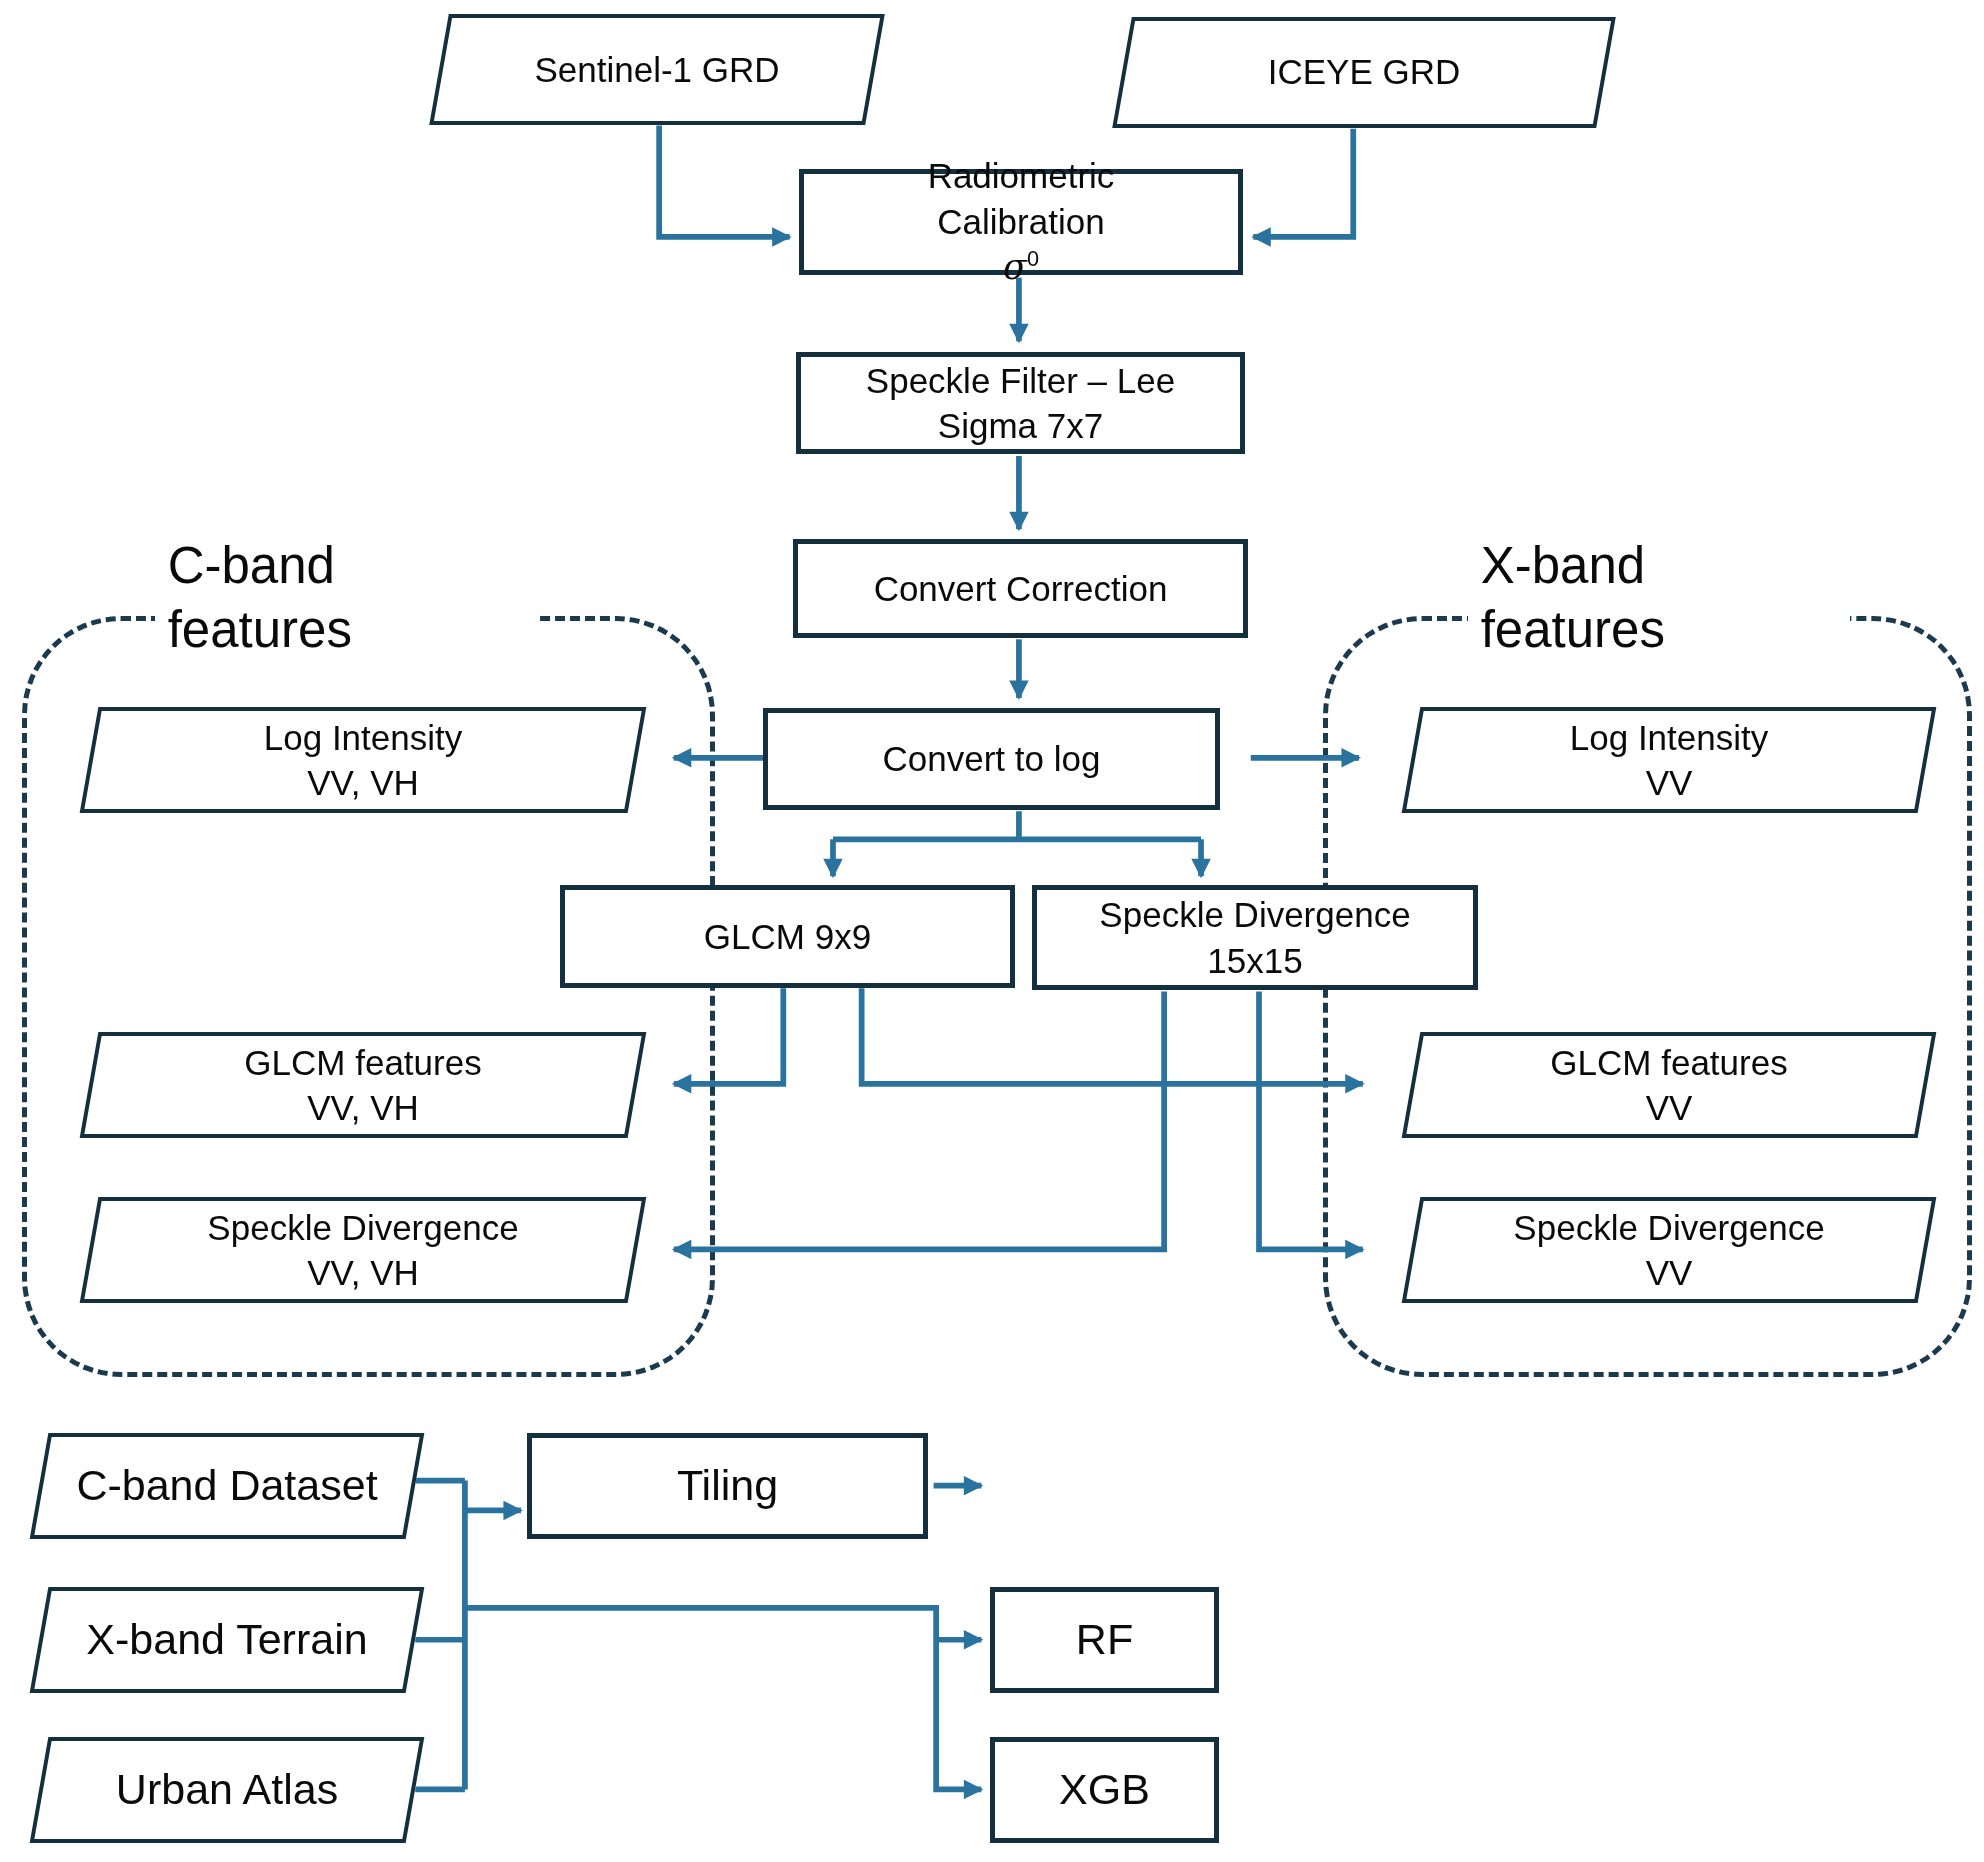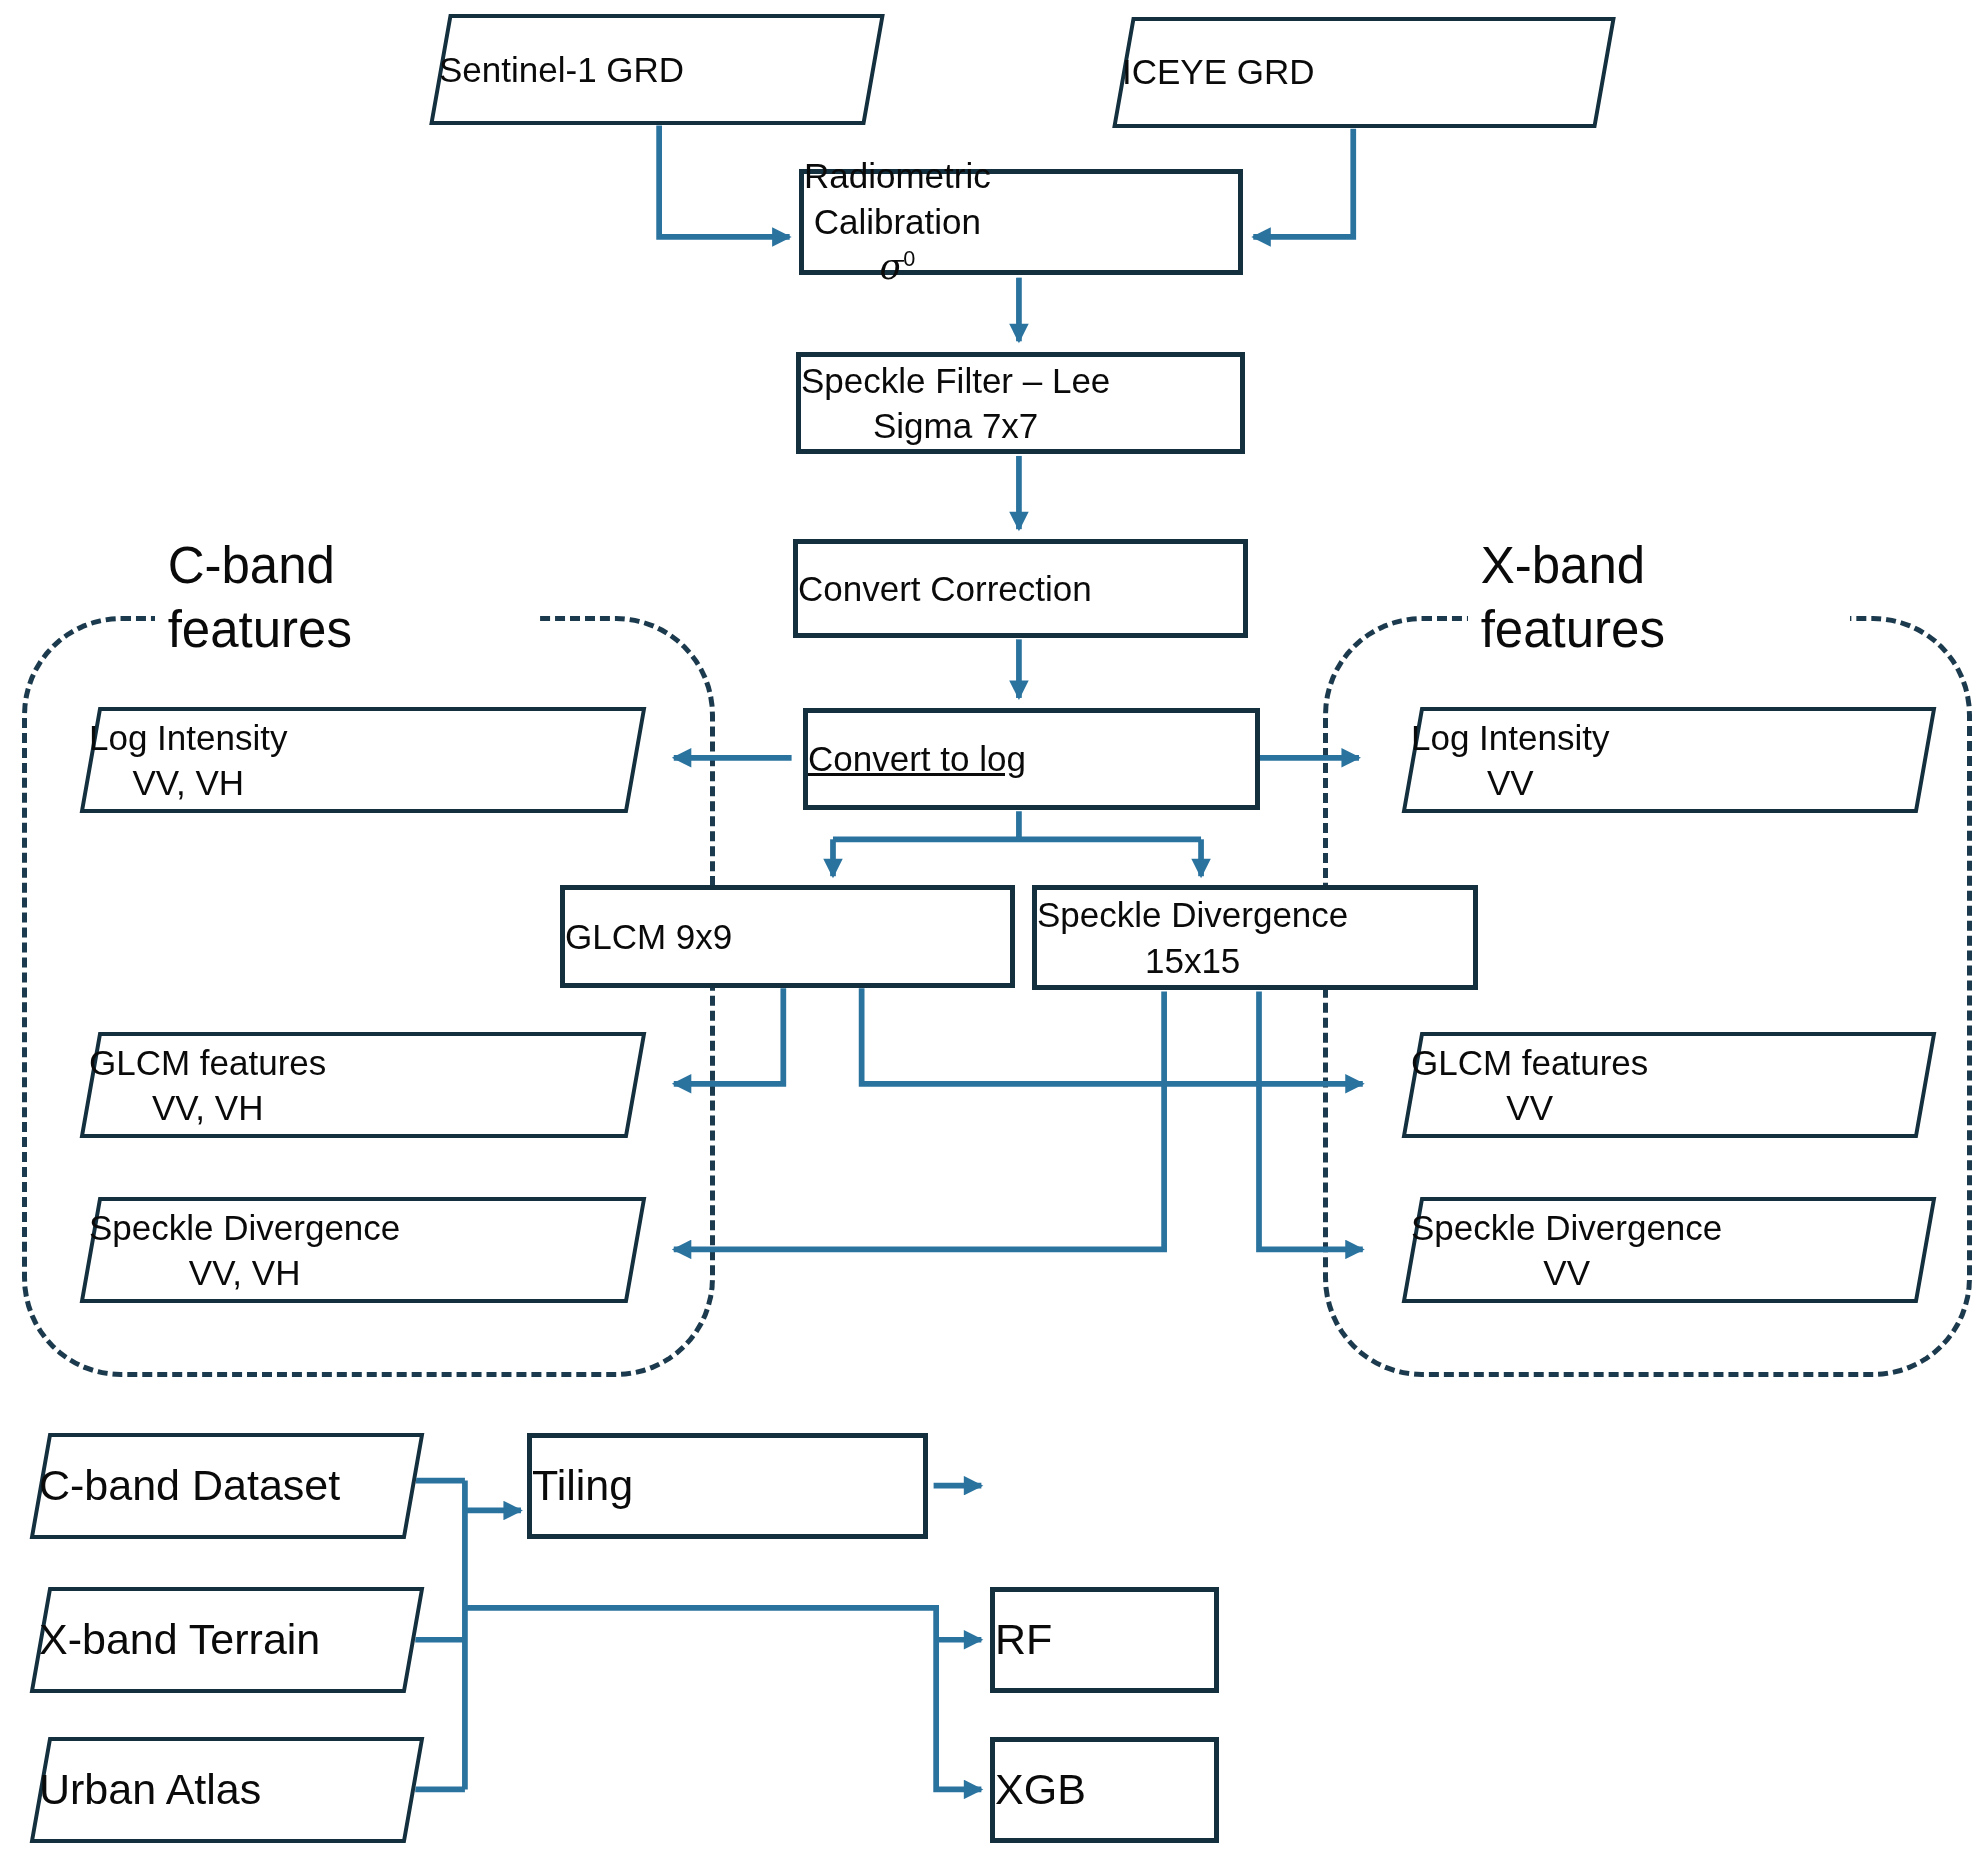--- a/index.html
+++ b/index.html
@@ -24,21 +24,21 @@
     font-size:51px;line-height:1.25;padding:0 12.7px;
   }
   .group-title span{display:block;}
 
   
   svg.wires{position:absolute;left:0;top:0;z-index:2;}
   svg.wires path{fill:none;stroke:var(--arrow);stroke-width:9;}
 
   
   .node{
-    position:absolute;z-index:4;display:flex;align-items:center;justify-content:flex-start;
+    position:absolute;z-index:4;display:flex;align-items:center;justify-content:center;
     text-align:center;font-size:35px;line-height:1.3;
   }
   .node .lbl span{display:block;}
   .rect{border:5.1px solid var(--box-border);background:#fff;box-sizing:border-box;}
   .para{background:transparent;border:none;}
   .para .shape{
     position:absolute;inset:0;border:4.5px solid var(--box-border);background:#fff;
     transform:skewX(-10deg);box-sizing:border-box;
   }
   .para .lbl{position:relative;z-index:1;}
@@ -117,21 +117,21 @@
       <span>Sigma 7x7</span>
     </div>
   </div>
 
   <div class="node rect" style="left:793px;top:539px;width:455px;height:99px;">
     <div class="lbl">
         <span>Convert Correction</span>
       </div>
   </div>
 
-  <div class="node rect" style="left:803px;top:708px;width:457px;height:102px;text-decoration:underline;">
+  <div class="node rect" style="left:763px;top:708px;width:457px;height:102px;">
     <div class="lbl">
         <span>Convert to log</span>
       </div>
   </div>
 
   <div class="node rect" style="left:560px;top:885px;width:455px;height:103px;">
     <div class="lbl">
         <span>GLCM 9x9</span>
       </div>
   </div>

